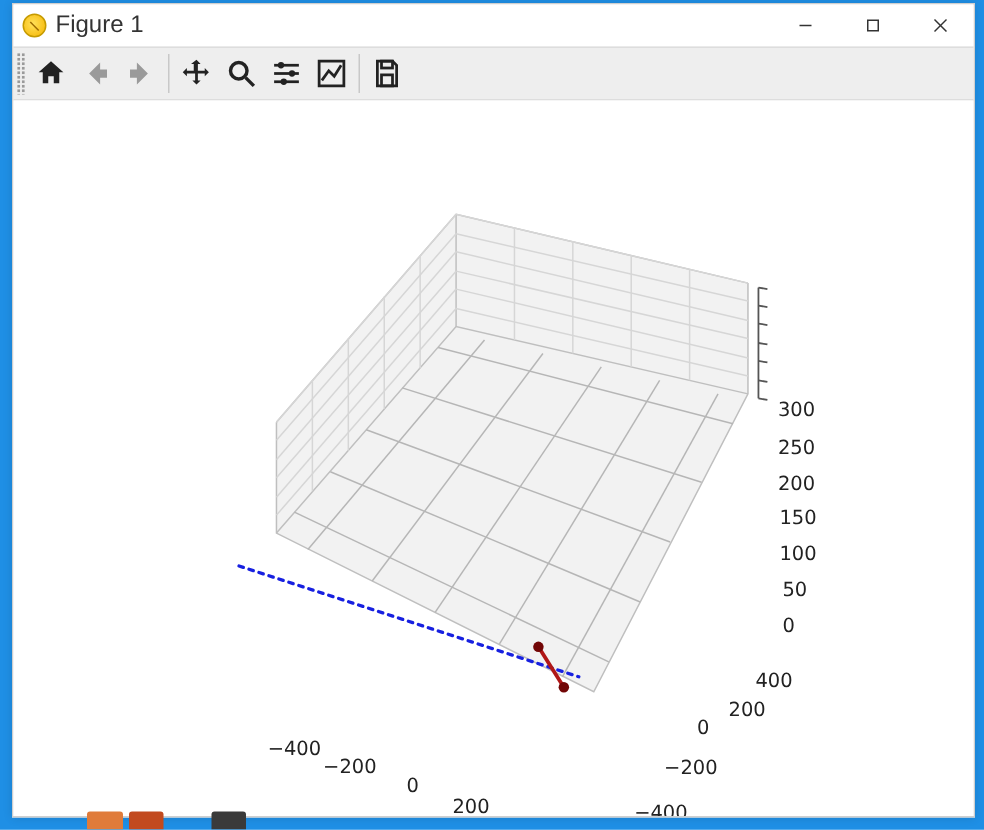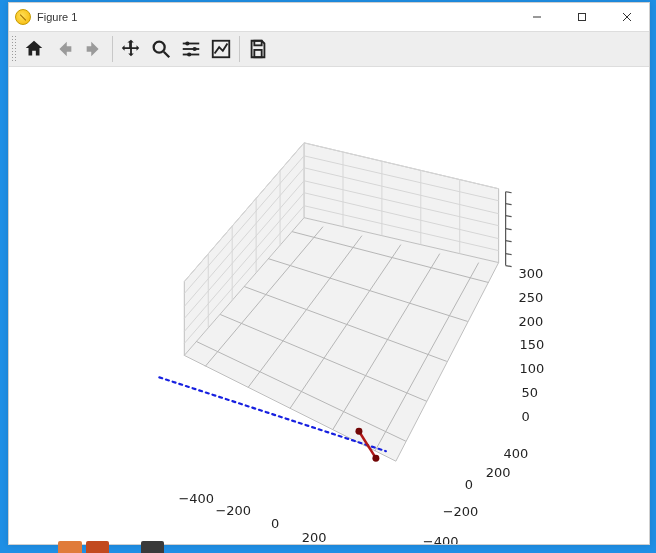--- a/index.html
+++ b/index.html
@@ -21,21 +21,21 @@
     border: 1px solid #cfcfcf;
     box-shadow: 0 0 6px rgba(0,0,0,.12);
     display: flex;
     flex-direction: column;
   }
   .titlebar {
     height: 28px;
     display: flex;
     align-items: center;
     background: #fff;
-    font-size: 11px;
+    font-size: 16px;
     color: #333;
   }
   .titlebar .appicon {
     width: 16px; height:16px;
     margin: 0 6px 0 6px;
     border: 1px solid #c59a00;
     border-radius: 50%;
     background: radial-gradient(circle at 6px 6px,#ffe15a,#f5b400);
     position: relative;
     box-sizing: border-box;

